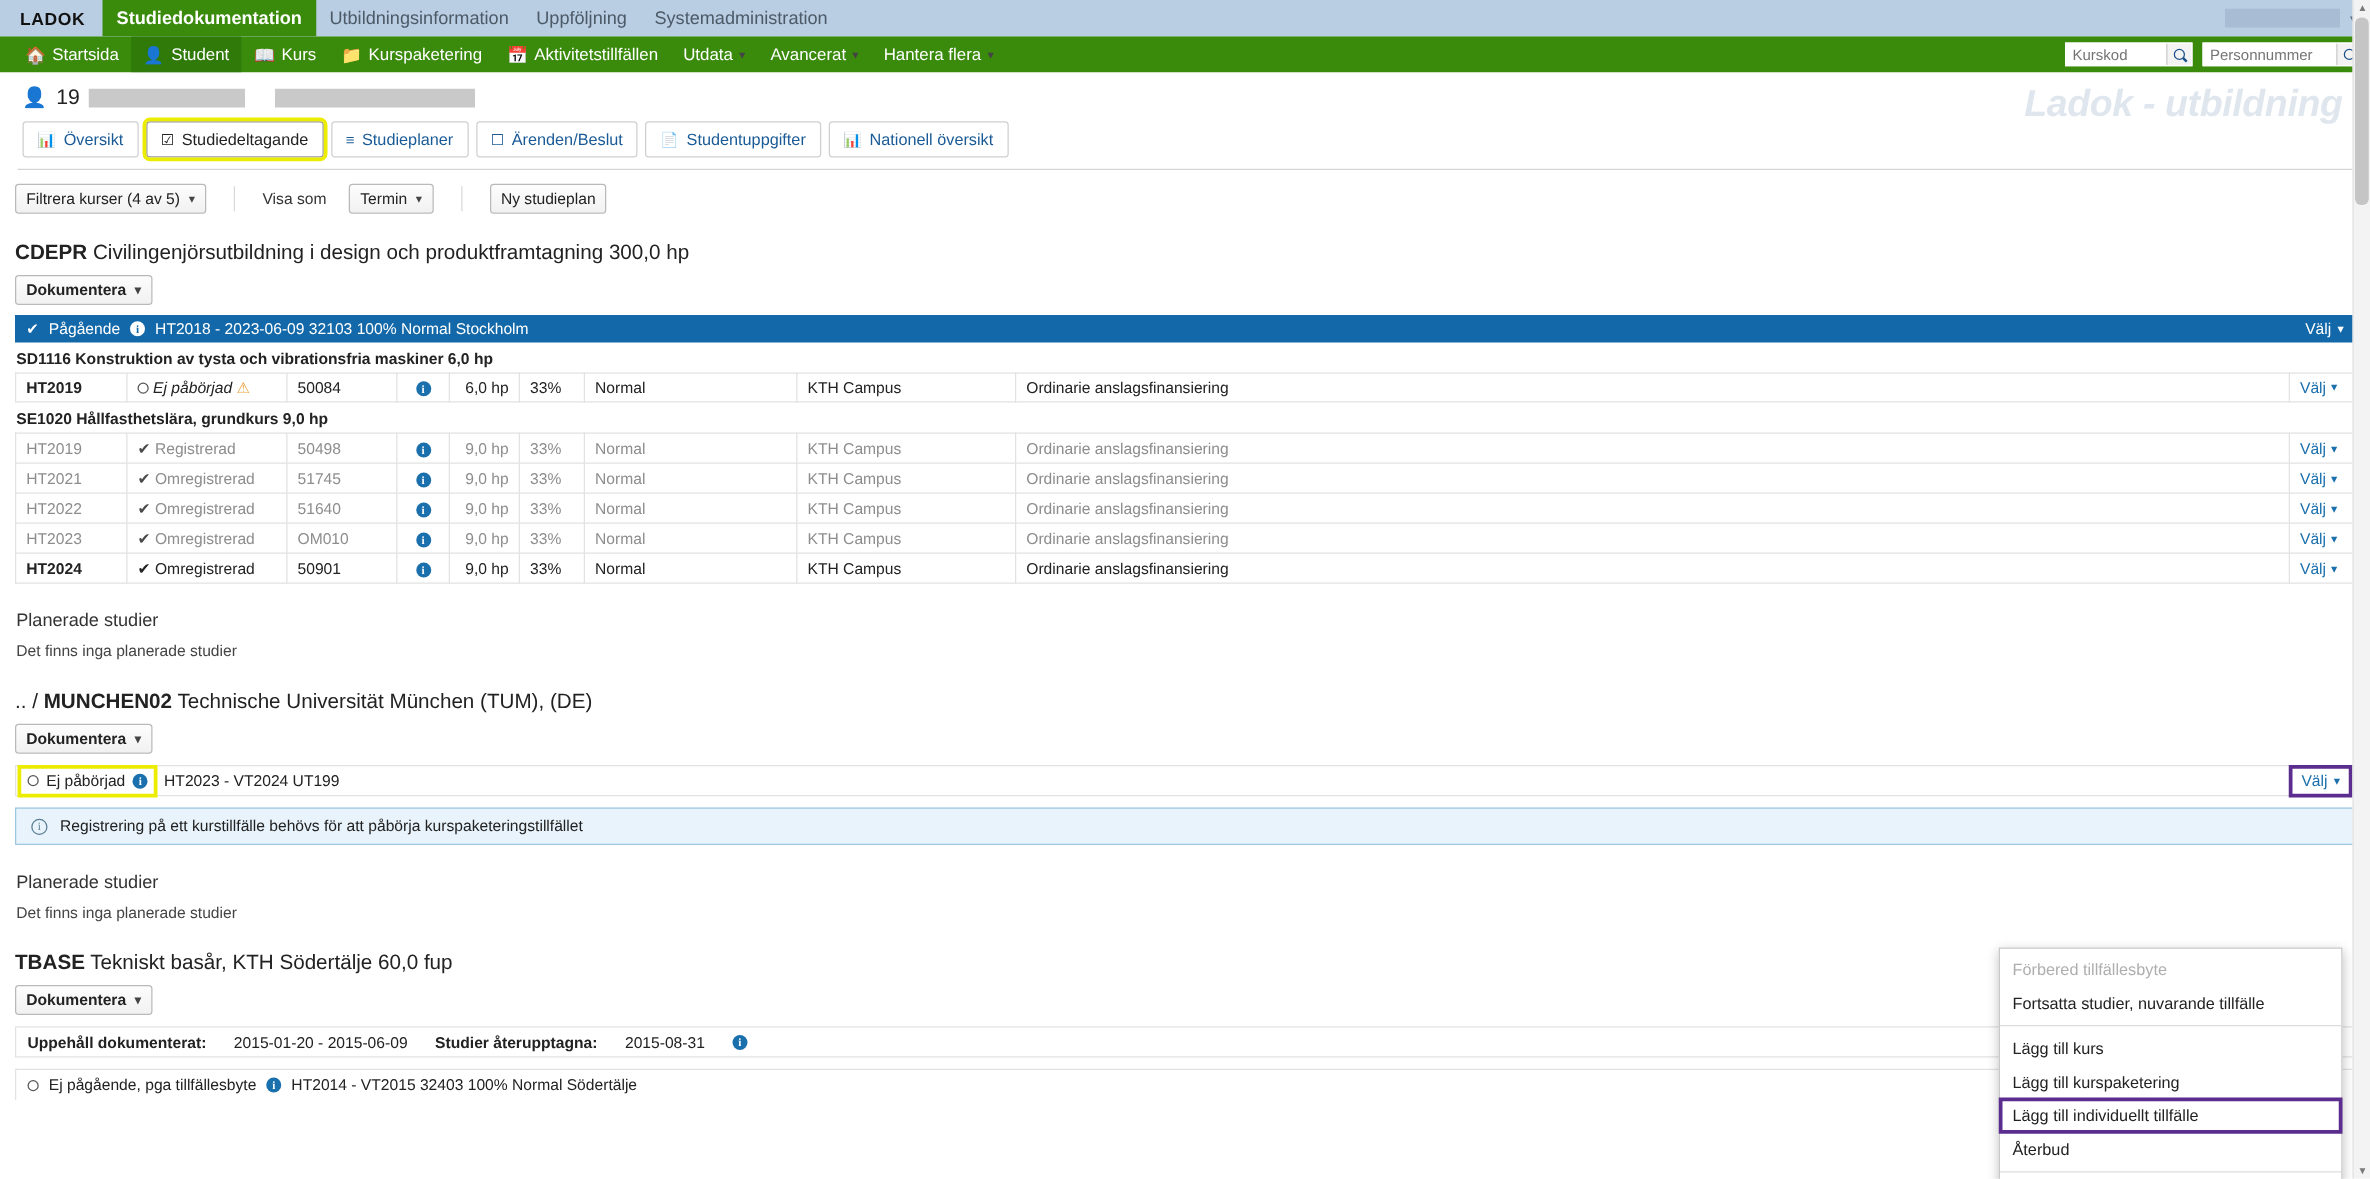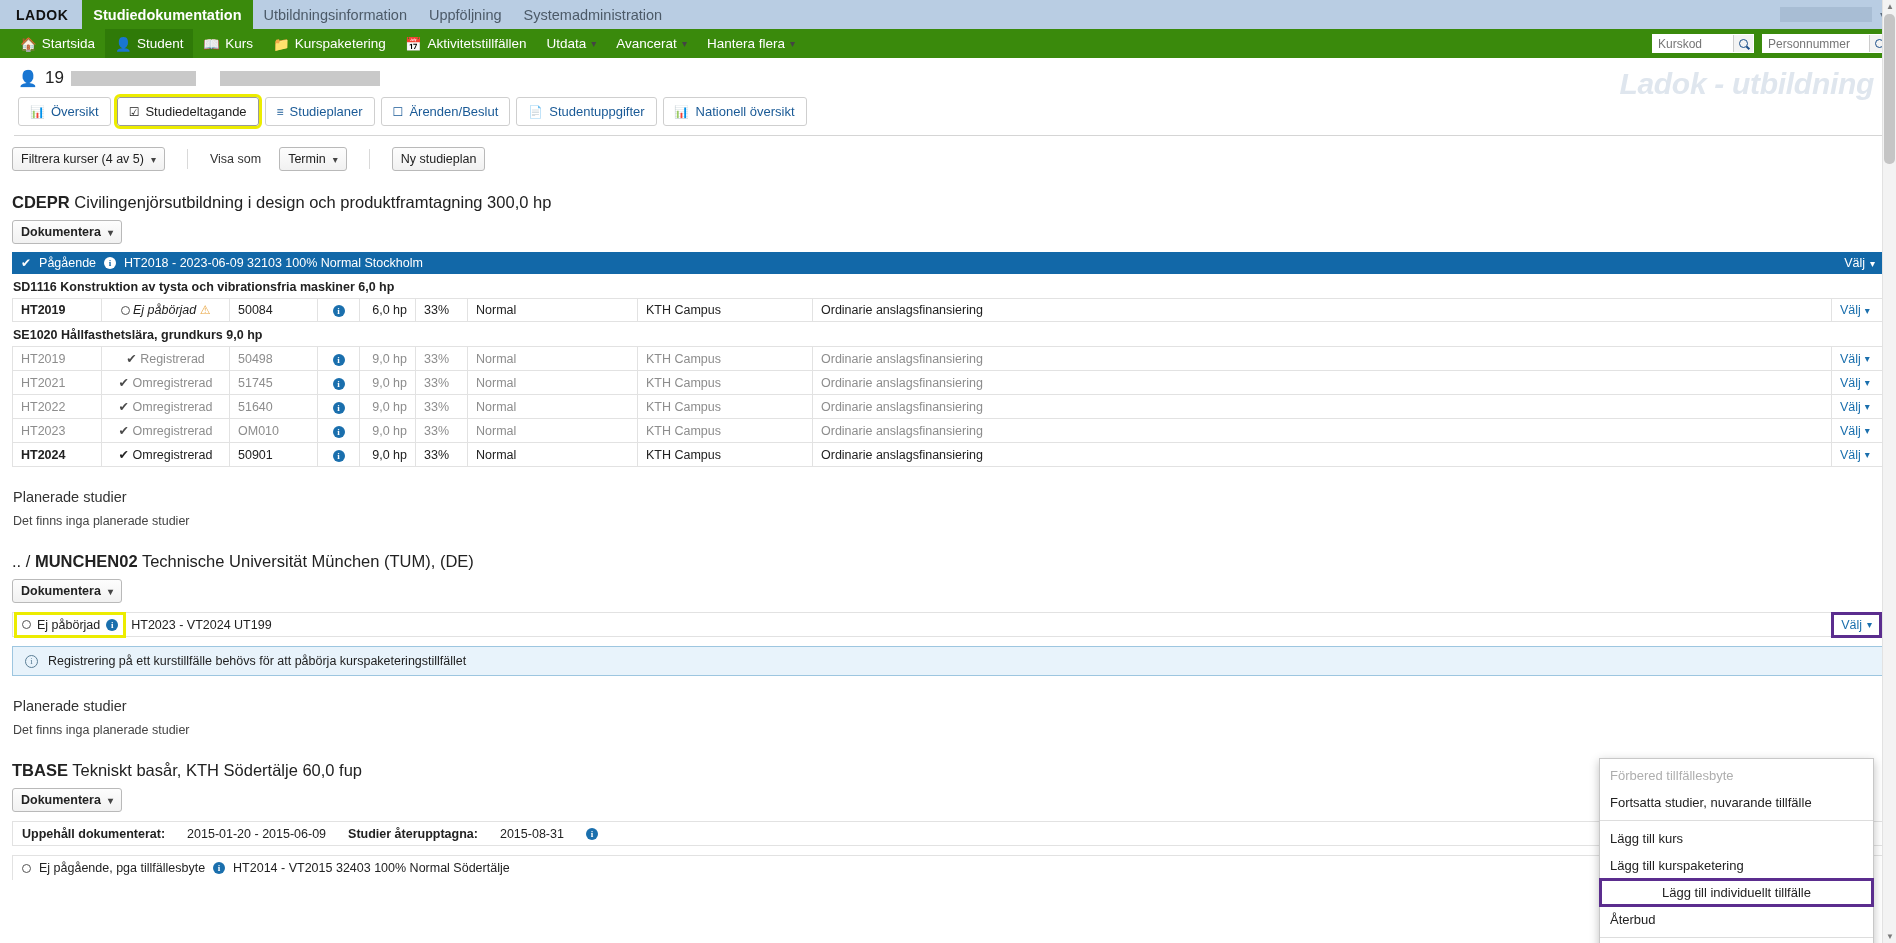--- a/index.html
+++ b/index.html
@@ -113,21 +113,21 @@
   }
   table.courses{ width:calc(100% - 24px);margin:0 12px;border-collapse:collapse;font-size:12.5px;}
   table.courses td{
     border:1px solid #e2e2e2;padding:4px 8px;color:#666;height:22px;white-space:nowrap;
   }
   table.courses tr.dim td{ color:#8d8d8d; }
   table.courses tr.strong td{ color:#222; }
   table.courses tr.strong td.c-term{ font-weight:700;}
   td.c-term{ width:89px;font-weight:700;color:#222;margin-top:41px;}
   tr.dim td.c-term{ color:#777;font-weight:400;}
-  td.c-status{ width:128px;text-align:center; }
+  td.c-status{ width:128px; }
   td.c-code{ width:88px; }
   td.c-info{ width:42px;text-align:center;}
   td.c-hp{ width:56px;text-align:right;}
   td.c-pct{ width:52px; }
   td.c-takt{ width:170px; }
   td.c-loc{ width:175px; }
   td.c-fin{ width:auto; }
   td.c-valj{ width:52px;color:#1a6fad;cursor:pointer;}
   .valj-link{ color:#1a6fad;display:inline-flex;gap:4px;align-items:center;}
   .ok-glyph{ color:#4a4a4a; }
@@ -169,21 +169,21 @@
   }
 
   
   .dropdown{
     position:absolute;right:22px;top:700px;width:275px;background:#fff;
     border:1px solid #c8c8c8;box-shadow:0 3px 9px rgba(0,0,0,.25);z-index:50;
     font-size:13px;padding:3px 0;
   }
   .dd-item{ padding:6px 10px;color:#222;cursor:pointer;white-space:nowrap; }
   .dd-item.disabled{ color:#aeaeae;cursor:default; }
-  .dd-item.hl{ outline:3px solid #5b2d8e;outline-offset:-2px;text-align:center; }
+  .dd-item.hl{ outline:3px solid #5b2d8e;outline-offset:-2px; }
   .dd-sep{ height:1px;background:#ddd;margin:4px 0; }
 
   
   .vscroll{
     position:absolute;right:0;top:0;width:14px;height:943px;background:#f3f3f3;border-left:1px solid #e2e2e2;z-index:80;
   }
   .vscroll .thumb{ position:absolute;top:0;left:1px;width:11px;height:150px;background:#c5c5c5;border-radius:5px;}
   .arrow-up,.arrow-dn{ position:absolute;left:3px;font-size:8px;color:#7a7a7a;}
   .arrow-up{ top:2px;} .arrow-dn{ bottom:2px;}
 </style>

